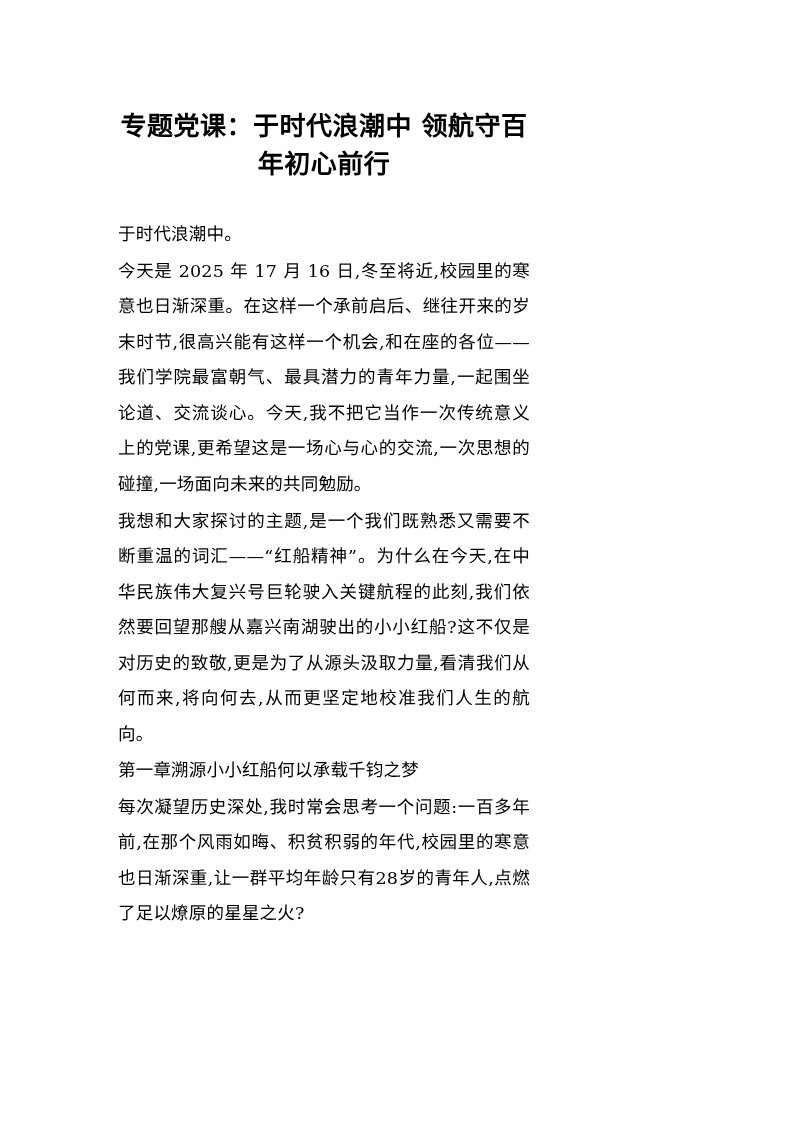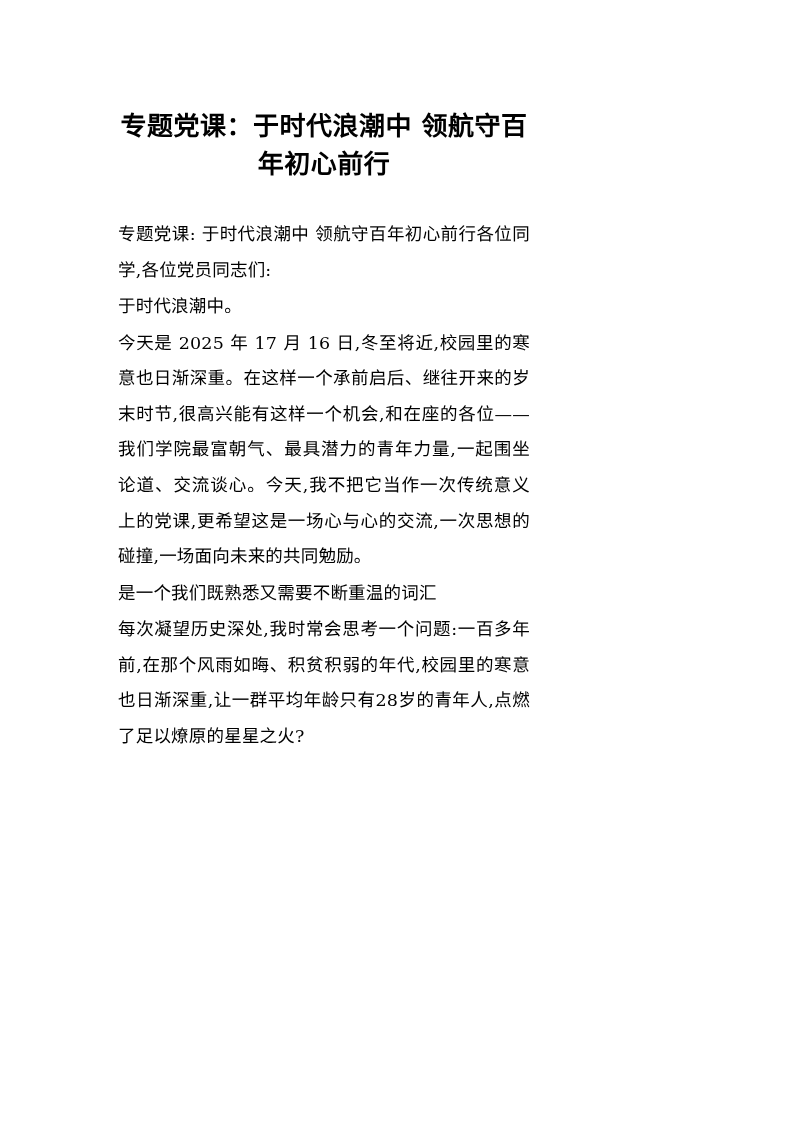--- a/index.html
+++ b/index.html
@@ -46,19 +46,19 @@
     margin: 0 0 1px 0;
     text-indent: 0;
   }
 </style>
 </head>
 <body>
 
 <div class="page">
   <h1 class="doc-title">专题党课：于时代浪潮中 领航守百年初心前行</h1>
   <div class="body-text">
-    <p>专题党课: 于时代浪潮中 领航守百年初心前行各位同学,各位党员同志们:</p>
     <p>于时代浪潮中。</p>
     <p>今天是 2025 年 17 月 16 日,冬至将近,校园里的寒意也日渐深重。在这样一个承前启后、继往开来的岁末时节,很高兴能有这样一个机会,和在座的各位——我们学院最富朝气、最具潜力的青年力量,一起围坐论道、交流谈心。今天,我不把它当作一次传统意义上的党课,更希望这是一场心与心的交流,一次思想的碰撞,一场面向未来的共同勉励。</p>
-    <p>是一个我们既熟悉又需要不断重温的词汇</p>
+    <p>我想和大家探讨的主题,是一个我们既熟悉又需要不断重温的词汇——“红船精神”。为什么在今天,在中华民族伟大复兴号巨轮驶入关键航程的此刻,我们依然要回望那艘从嘉兴南湖驶出的小小红船?这不仅是对历史的致敬,更是为了从源头汲取力量,看清我们从何而来,将向何去,从而更坚定地校准我们人生的航向。</p>
+    <p>第一章溯源小小红船何以承载千钧之梦</p>
     <p>每次凝望历史深处,我时常会思考一个问题:一百多年前,在那个风雨如晦、积贫积弱的年代,校园里的寒意也日渐深重,让一群平均年龄只有28岁的青年人,点燃了足以燎原的星星之火?</p>
   </div>
 </div>
 
 </body></html>

